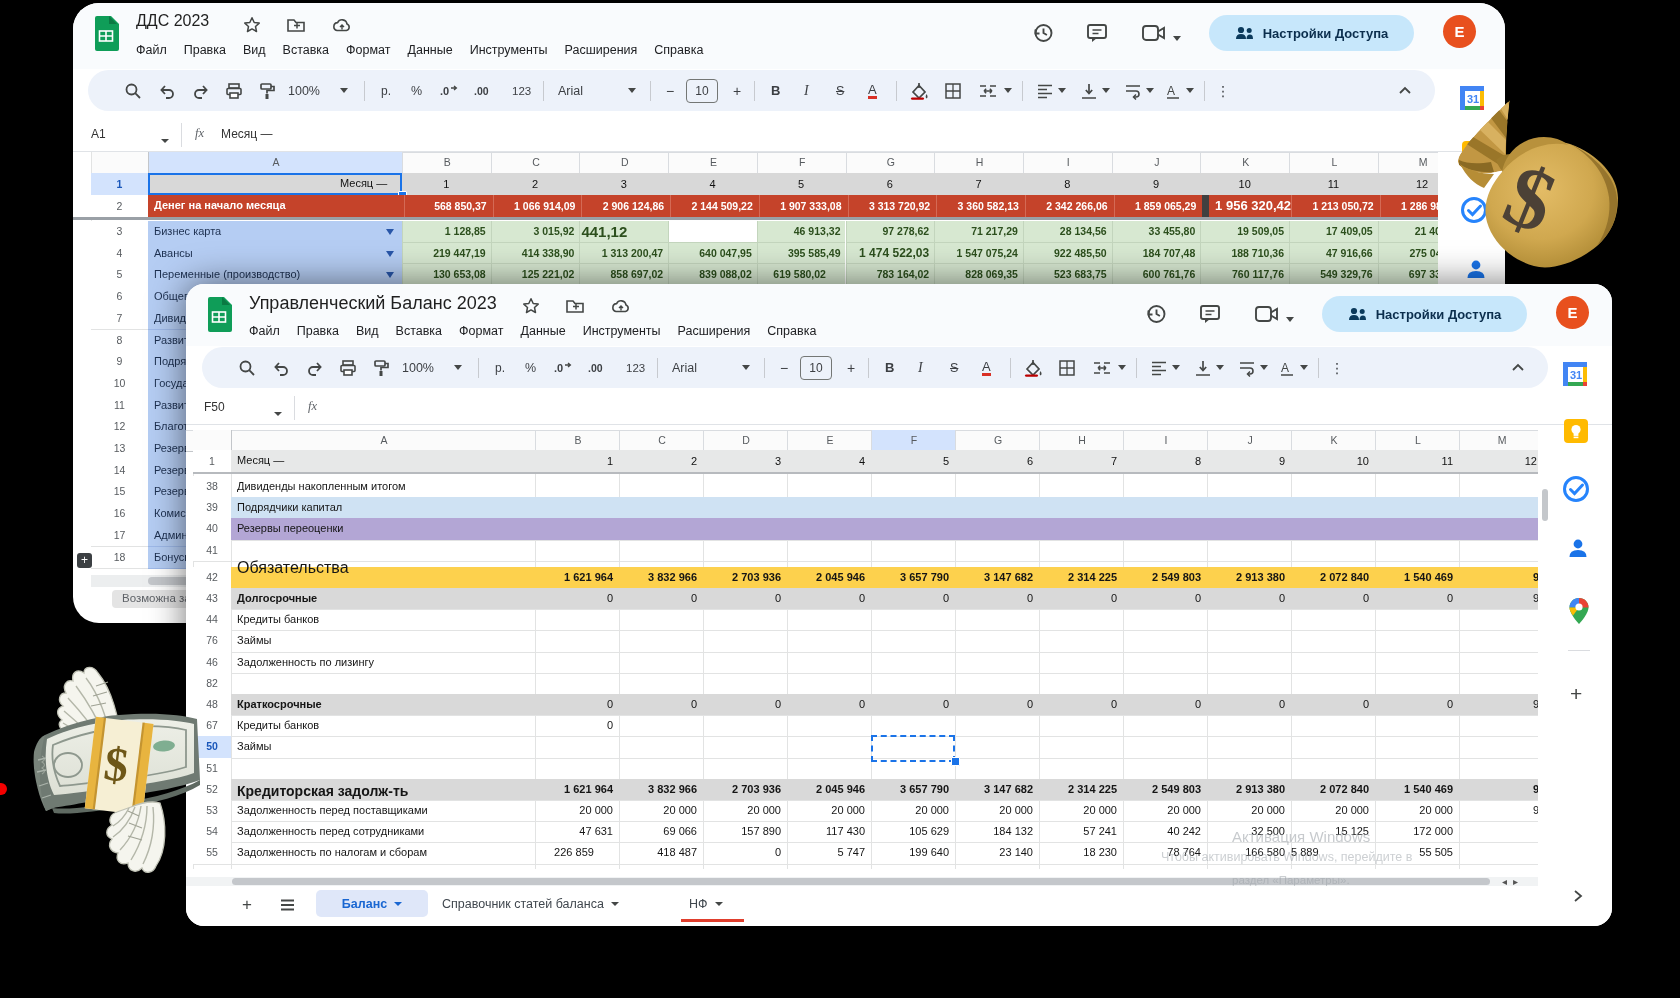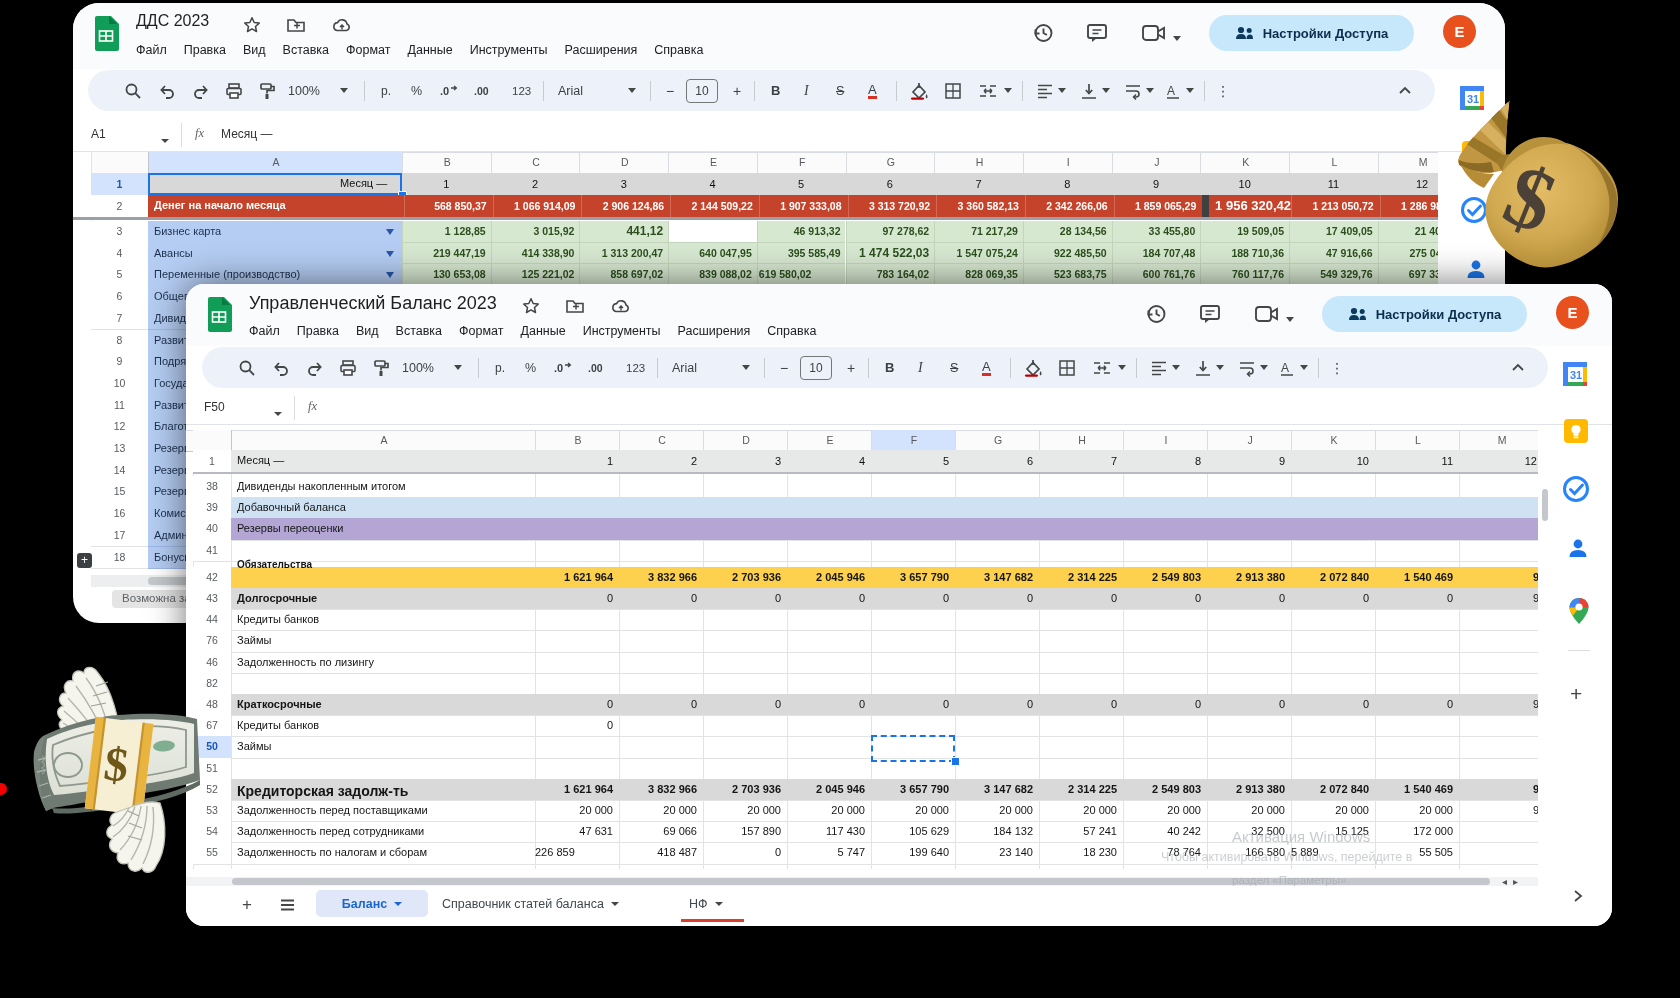--- a/index.html
+++ b/index.html
@@ -297,21 +297,21 @@
       <div style="position:absolute;left:0;top:214px;width:1365px;height:2.5px;background:#9aa0a6"></div>
       <div style="position:absolute;left:18px;top:218.0px;width:57px;height:21.7px;background:#fff;border-bottom:1px solid #e2e3e3;color:#575b5f;font-size:10.5px;text-align:center;line-height:21.7px">3</div>
       <div style="position:absolute;left:75px;top:218.0px;width:254px;height:21.7px;background:#b5cdf3;border-bottom:1px solid #9db8e8"></div>
       <span style="position:absolute;left:81px;top:222.0px;font-size:11px;color:#1d3050">Бизнес карта</span>
       <div style="position:absolute;left:313px;top:226.0px;width:0;height:0;border-left:4.5px solid transparent;border-right:4.5px solid transparent;border-top:6px solid #2856a8"></div>
       <div style="position:absolute;left:329.0px;top:218.0px;width:88.7px;height:21.7px;background:#d7e8d1;border-bottom:1px solid #c3d5bd;border-left:1px solid #c3d5bd;box-sizing:border-box"></div>
       <div style="position:absolute;left:331.0px;top:218.0px;width:81.7px;height:21.7px;font-size:10.5px;font-weight:600;color:#2c4f1d;text-align:right;line-height:21.7px">1 128,85</div>
       <div style="position:absolute;left:417.7px;top:218.0px;width:88.7px;height:21.7px;background:#d7e8d1;border-bottom:1px solid #c3d5bd;border-left:1px solid #c3d5bd;box-sizing:border-box"></div>
       <div style="position:absolute;left:419.7px;top:218.0px;width:81.7px;height:21.7px;font-size:10.5px;font-weight:600;color:#2c4f1d;text-align:right;line-height:21.7px">3 015,92</div>
       <div style="position:absolute;left:506.4px;top:218.0px;width:88.7px;height:21.7px;background:#d7e8d1;border-bottom:1px solid #c3d5bd;border-left:1px solid #c3d5bd;box-sizing:border-box"></div>
-      <div style="position:absolute;left:508.4px;top:218.0px;width:81.7px;height:21.7px;font-size:12px;font-weight:600;color:#2c4f1d;text-align:right;line-height:21.7px">441,12</div>
+      <div style="position:absolute;left:508.4px;top:218.0px;width:81.7px;height:21.7px;font-size:15px;font-weight:600;color:#2c4f1d;line-height:21.7px">441,12</div>
       <div style="position:absolute;left:595.1px;top:218.0px;width:88.7px;height:21.7px;background:#fff;border-bottom:1px solid #c3d5bd;border-left:1px solid #c3d5bd;box-sizing:border-box"></div>
       <div style="position:absolute;left:683.8px;top:218.0px;width:88.7px;height:21.7px;background:#d7e8d1;border-bottom:1px solid #c3d5bd;border-left:1px solid #c3d5bd;box-sizing:border-box"></div>
       <div style="position:absolute;left:685.8px;top:218.0px;width:81.7px;height:21.7px;font-size:10.5px;font-weight:600;color:#2c4f1d;text-align:right;line-height:21.7px">46 913,32</div>
       <div style="position:absolute;left:772.5px;top:218.0px;width:88.7px;height:21.7px;background:#d7e8d1;border-bottom:1px solid #c3d5bd;border-left:1px solid #c3d5bd;box-sizing:border-box"></div>
       <div style="position:absolute;left:774.5px;top:218.0px;width:81.7px;height:21.7px;font-size:10.5px;font-weight:600;color:#2c4f1d;text-align:right;line-height:21.7px">97 278,62</div>
       <div style="position:absolute;left:861.2px;top:218.0px;width:88.7px;height:21.7px;background:#d7e8d1;border-bottom:1px solid #c3d5bd;border-left:1px solid #c3d5bd;box-sizing:border-box"></div>
       <div style="position:absolute;left:863.2px;top:218.0px;width:81.7px;height:21.7px;font-size:10.5px;font-weight:600;color:#2c4f1d;text-align:right;line-height:21.7px">71 217,29</div>
       <div style="position:absolute;left:949.9px;top:218.0px;width:88.7px;height:21.7px;background:#d7e8d1;border-bottom:1px solid #c3d5bd;border-left:1px solid #c3d5bd;box-sizing:border-box"></div>
       <div style="position:absolute;left:951.9px;top:218.0px;width:81.7px;height:21.7px;font-size:10.5px;font-weight:600;color:#2c4f1d;text-align:right;line-height:21.7px">28 134,56</div>
       <div style="position:absolute;left:1038.6px;top:218.0px;width:88.7px;height:21.7px;background:#d7e8d1;border-bottom:1px solid #c3d5bd;border-left:1px solid #c3d5bd;box-sizing:border-box"></div>
@@ -356,21 +356,21 @@
       <div style="position:absolute;left:313px;top:269.4px;width:0;height:0;border-left:4.5px solid transparent;border-right:4.5px solid transparent;border-top:6px solid #2856a8"></div>
       <div style="position:absolute;left:329.0px;top:261.4px;width:88.7px;height:21.7px;background:#d7e8d1;border-bottom:1px solid #c3d5bd;border-left:1px solid #c3d5bd;box-sizing:border-box"></div>
       <div style="position:absolute;left:331.0px;top:261.4px;width:81.7px;height:21.7px;font-size:10.5px;font-weight:600;color:#2c4f1d;text-align:right;line-height:21.7px">130 653,08</div>
       <div style="position:absolute;left:417.7px;top:261.4px;width:88.7px;height:21.7px;background:#d7e8d1;border-bottom:1px solid #c3d5bd;border-left:1px solid #c3d5bd;box-sizing:border-box"></div>
       <div style="position:absolute;left:419.7px;top:261.4px;width:81.7px;height:21.7px;font-size:10.5px;font-weight:600;color:#2c4f1d;text-align:right;line-height:21.7px">125 221,02</div>
       <div style="position:absolute;left:506.4px;top:261.4px;width:88.7px;height:21.7px;background:#d7e8d1;border-bottom:1px solid #c3d5bd;border-left:1px solid #c3d5bd;box-sizing:border-box"></div>
       <div style="position:absolute;left:508.4px;top:261.4px;width:81.7px;height:21.7px;font-size:10.5px;font-weight:600;color:#2c4f1d;text-align:right;line-height:21.7px">858 697,02</div>
       <div style="position:absolute;left:595.1px;top:261.4px;width:88.7px;height:21.7px;background:#d7e8d1;border-bottom:1px solid #c3d5bd;border-left:1px solid #c3d5bd;box-sizing:border-box"></div>
       <div style="position:absolute;left:597.1px;top:261.4px;width:81.7px;height:21.7px;font-size:10.5px;font-weight:600;color:#2c4f1d;text-align:right;line-height:21.7px">839 088,02</div>
       <div style="position:absolute;left:683.8px;top:261.4px;width:88.7px;height:21.7px;background:#d7e8d1;border-bottom:1px solid #c3d5bd;border-left:1px solid #c3d5bd;box-sizing:border-box"></div>
-      <div style="position:absolute;left:685.8px;top:261.4px;width:81.7px;height:21.7px;font-size:10.5px;font-weight:600;color:#2c4f1d;text-align:left;line-height:21.7px">619 580,02</div>
+      <div style="position:absolute;left:685.8px;top:261.4px;width:81.7px;height:21.7px;font-size:10.5px;font-weight:600;color:#2c4f1d;text-align:center;line-height:21.7px">619 580,02</div>
       <div style="position:absolute;left:772.5px;top:261.4px;width:88.7px;height:21.7px;background:#d7e8d1;border-bottom:1px solid #c3d5bd;border-left:1px solid #c3d5bd;box-sizing:border-box"></div>
       <div style="position:absolute;left:774.5px;top:261.4px;width:81.7px;height:21.7px;font-size:10.5px;font-weight:600;color:#2c4f1d;text-align:right;line-height:21.7px">783 164,02</div>
       <div style="position:absolute;left:861.2px;top:261.4px;width:88.7px;height:21.7px;background:#d7e8d1;border-bottom:1px solid #c3d5bd;border-left:1px solid #c3d5bd;box-sizing:border-box"></div>
       <div style="position:absolute;left:863.2px;top:261.4px;width:81.7px;height:21.7px;font-size:10.5px;font-weight:600;color:#2c4f1d;text-align:right;line-height:21.7px">828 069,35</div>
       <div style="position:absolute;left:949.9px;top:261.4px;width:88.7px;height:21.7px;background:#d7e8d1;border-bottom:1px solid #c3d5bd;border-left:1px solid #c3d5bd;box-sizing:border-box"></div>
       <div style="position:absolute;left:951.9px;top:261.4px;width:81.7px;height:21.7px;font-size:10.5px;font-weight:600;color:#2c4f1d;text-align:right;line-height:21.7px">523 683,75</div>
       <div style="position:absolute;left:1038.6px;top:261.4px;width:88.7px;height:21.7px;background:#d7e8d1;border-bottom:1px solid #c3d5bd;border-left:1px solid #c3d5bd;box-sizing:border-box"></div>
       <div style="position:absolute;left:1040.6px;top:261.4px;width:81.7px;height:21.7px;font-size:10.5px;font-weight:600;color:#2c4f1d;text-align:right;line-height:21.7px">600 761,76</div>
       <div style="position:absolute;left:1127.3px;top:261.4px;width:88.7px;height:21.7px;background:#d7e8d1;border-bottom:1px solid #c3d5bd;border-left:1px solid #c3d5bd;box-sizing:border-box"></div>
       <div style="position:absolute;left:1129.3px;top:261.4px;width:81.7px;height:21.7px;font-size:10.5px;font-weight:600;color:#2c4f1d;text-align:right;line-height:21.7px">760 117,76</div>
@@ -902,29 +902,29 @@
       <div style="position:absolute;left:1021px;top:166px;width:78px;height:22px;font-size:11px;color:#111;text-align:right;line-height:22px">9</div>
       <div style="position:absolute;left:1105px;top:166px;width:78px;height:22px;font-size:11px;color:#111;text-align:right;line-height:22px">10</div>
       <div style="position:absolute;left:1189px;top:166px;width:78px;height:22px;font-size:11px;color:#111;text-align:right;line-height:22px">11</div>
       <div style="position:absolute;left:1273px;top:166px;width:78px;height:22px;font-size:11px;color:#111;text-align:right;line-height:22px">12</div>
       <div style="position:absolute;left:7px;top:188px;width:1345px;height:2px;background:#b7babe"></div>
       <div style="position:absolute;left:7px;top:192.0px;width:38px;height:21.2px;background:#fff;border-bottom:1px solid #e2e3e3;color:#575b5f;font-size:10.5px;font-weight:400;text-align:center;line-height:21.2px">38</div>
       <div style="position:absolute;left:45px;top:192.0px;width:1307px;height:21.2px;background:transparent;border-bottom:1px solid #e2e3e3"></div>
       <span style="position:absolute;left:51px;top:196.0px;font-size:11px;font-weight:400;color:#151515">Дивиденды накопленным итогом</span>
       <div style="position:absolute;left:7px;top:213.2px;width:38px;height:21.2px;background:#fff;border-bottom:1px solid #e2e3e3;color:#575b5f;font-size:10.5px;font-weight:400;text-align:center;line-height:21.2px">39</div>
       <div style="position:absolute;left:45px;top:213.2px;width:1307px;height:21.2px;background:#cfe2f3;border-bottom:1px solid #e2e3e3"></div>
-      <span style="position:absolute;left:51px;top:217.2px;font-size:11px;font-weight:400;color:#151515">Добавочный баланса</span>
+      <span style="position:absolute;left:51px;top:217.2px;font-size:11px;font-weight:400;color:#151515">Подрядчики капитал</span>
       <div style="position:absolute;left:7px;top:234.4px;width:38px;height:21.2px;background:#fff;border-bottom:1px solid #e2e3e3;color:#575b5f;font-size:10.5px;font-weight:400;text-align:center;line-height:21.2px">40</div>
       <div style="position:absolute;left:45px;top:234.4px;width:1307px;height:21.2px;background:#b3a6d5;border-bottom:1px solid #e2e3e3"></div>
       <span style="position:absolute;left:51px;top:238.4px;font-size:11px;font-weight:400;color:#151515">Резервы переоценки</span>
       <div style="position:absolute;left:7px;top:255.6px;width:38px;height:21.2px;background:#fff;border-bottom:1px solid #e2e3e3;color:#575b5f;font-size:10.5px;font-weight:400;text-align:center;line-height:21.2px">41</div>
       <div style="position:absolute;left:45px;top:255.6px;width:1307px;height:21.2px;background:transparent;border-bottom:1px solid #e2e3e3"></div>
       <div style="position:absolute;left:7px;top:282.8px;width:38px;height:21.2px;background:#fff;border-bottom:1px solid #e2e3e3;color:#575b5f;font-size:10.5px;font-weight:400;text-align:center;line-height:21.2px">42</div>
       <div style="position:absolute;left:45px;top:282.8px;width:1307px;height:21.2px;background:#fdd14d;border-bottom:1px solid #e2e3e3"></div>
-      <span style="position:absolute;left:51px;top:275px;font-size:10px;font-weight:700;color:#151515">Обязательства</span>
+      <span style="position:absolute;left:51px;top:275px;font-size:16px;font-weight:400;color:#151515">Обязательства</span>
       <div style="position:absolute;left:349px;top:282.8px;width:78px;height:21.2px;font-size:11px;font-weight:700;color:#151515;text-align:right;line-height:21.2px">1 621 964</div>
       <div style="position:absolute;left:433px;top:282.8px;width:78px;height:21.2px;font-size:11px;font-weight:700;color:#151515;text-align:right;line-height:21.2px">3 832 966</div>
       <div style="position:absolute;left:517px;top:282.8px;width:78px;height:21.2px;font-size:11px;font-weight:700;color:#151515;text-align:right;line-height:21.2px">2 703 936</div>
       <div style="position:absolute;left:601px;top:282.8px;width:78px;height:21.2px;font-size:11px;font-weight:700;color:#151515;text-align:right;line-height:21.2px">2 045 946</div>
       <div style="position:absolute;left:685px;top:282.8px;width:78px;height:21.2px;font-size:11px;font-weight:700;color:#151515;text-align:right;line-height:21.2px">3 657 790</div>
       <div style="position:absolute;left:769px;top:282.8px;width:78px;height:21.2px;font-size:11px;font-weight:700;color:#151515;text-align:right;line-height:21.2px">3 147 682</div>
       <div style="position:absolute;left:853px;top:282.8px;width:78px;height:21.2px;font-size:11px;font-weight:700;color:#151515;text-align:right;line-height:21.2px">2 314 225</div>
       <div style="position:absolute;left:937px;top:282.8px;width:78px;height:21.2px;font-size:11px;font-weight:700;color:#151515;text-align:right;line-height:21.2px">2 549 803</div>
       <div style="position:absolute;left:1021px;top:282.8px;width:78px;height:21.2px;font-size:11px;font-weight:700;color:#151515;text-align:right;line-height:21.2px">2 913 380</div>
       <div style="position:absolute;left:1105px;top:282.8px;width:78px;height:21.2px;font-size:11px;font-weight:700;color:#151515;text-align:right;line-height:21.2px">2 072 840</div>
@@ -1022,21 +1022,21 @@
       <div style="position:absolute;left:685px;top:537.2px;width:78px;height:21.2px;font-size:11px;font-weight:400;color:#151515;text-align:right;line-height:21.2px">105 629</div>
       <div style="position:absolute;left:769px;top:537.2px;width:78px;height:21.2px;font-size:11px;font-weight:400;color:#151515;text-align:right;line-height:21.2px">184 132</div>
       <div style="position:absolute;left:853px;top:537.2px;width:78px;height:21.2px;font-size:11px;font-weight:400;color:#151515;text-align:right;line-height:21.2px">57 241</div>
       <div style="position:absolute;left:937px;top:537.2px;width:78px;height:21.2px;font-size:11px;font-weight:400;color:#151515;text-align:right;line-height:21.2px">40 242</div>
       <div style="position:absolute;left:1021px;top:537.2px;width:78px;height:21.2px;font-size:11px;font-weight:400;color:#151515;text-align:right;line-height:21.2px">32 500</div>
       <div style="position:absolute;left:1105px;top:537.2px;width:78px;height:21.2px;font-size:11px;font-weight:400;color:#151515;text-align:right;line-height:21.2px">15 125</div>
       <div style="position:absolute;left:1189px;top:537.2px;width:78px;height:21.2px;font-size:11px;font-weight:400;color:#151515;text-align:right;line-height:21.2px">172 000</div>
       <div style="position:absolute;left:7px;top:558.4px;width:38px;height:21.2px;background:#fff;border-bottom:1px solid #e2e3e3;color:#575b5f;font-size:10.5px;font-weight:400;text-align:center;line-height:21.2px">55</div>
       <div style="position:absolute;left:45px;top:558.4px;width:1307px;height:21.2px;background:transparent;border-bottom:1px solid #e2e3e3"></div>
       <span style="position:absolute;left:51px;top:562.4px;font-size:11px;font-weight:400;color:#151515">Задолженность по налогам и сборам</span>
-      <div style="position:absolute;left:349px;top:558.4px;width:78px;height:21.2px;font-size:11px;font-weight:400;color:#151515;text-align:left;line-height:21.2px">226 859</div>
+      <div style="position:absolute;left:349px;top:558.4px;width:78px;height:21.2px;font-size:11px;font-weight:400;color:#151515;text-align:center;line-height:21.2px">226 859</div>
       <div style="position:absolute;left:433px;top:558.4px;width:78px;height:21.2px;font-size:11px;font-weight:400;color:#151515;text-align:right;line-height:21.2px">418 487</div>
       <div style="position:absolute;left:517px;top:558.4px;width:78px;height:21.2px;font-size:11px;font-weight:400;color:#151515;text-align:right;line-height:21.2px">0</div>
       <div style="position:absolute;left:601px;top:558.4px;width:78px;height:21.2px;font-size:11px;font-weight:400;color:#151515;text-align:right;line-height:21.2px">5 747</div>
       <div style="position:absolute;left:685px;top:558.4px;width:78px;height:21.2px;font-size:11px;font-weight:400;color:#151515;text-align:right;line-height:21.2px">199 640</div>
       <div style="position:absolute;left:769px;top:558.4px;width:78px;height:21.2px;font-size:11px;font-weight:400;color:#151515;text-align:right;line-height:21.2px">23 140</div>
       <div style="position:absolute;left:853px;top:558.4px;width:78px;height:21.2px;font-size:11px;font-weight:400;color:#151515;text-align:right;line-height:21.2px">18 230</div>
       <div style="position:absolute;left:937px;top:558.4px;width:78px;height:21.2px;font-size:11px;font-weight:400;color:#151515;text-align:right;line-height:21.2px">78 764</div>
       <div style="position:absolute;left:1021px;top:558.4px;width:78px;height:21.2px;font-size:11px;font-weight:400;color:#151515;text-align:right;line-height:21.2px">166 580</div>
       <div style="position:absolute;left:1105px;top:558.4px;width:78px;height:21.2px;font-size:11px;font-weight:400;color:#151515;text-align:left;line-height:21.2px">5 889</div>
       <div style="position:absolute;left:1189px;top:558.4px;width:78px;height:21.2px;font-size:11px;font-weight:400;color:#151515;text-align:right;line-height:21.2px">55 505</div>

